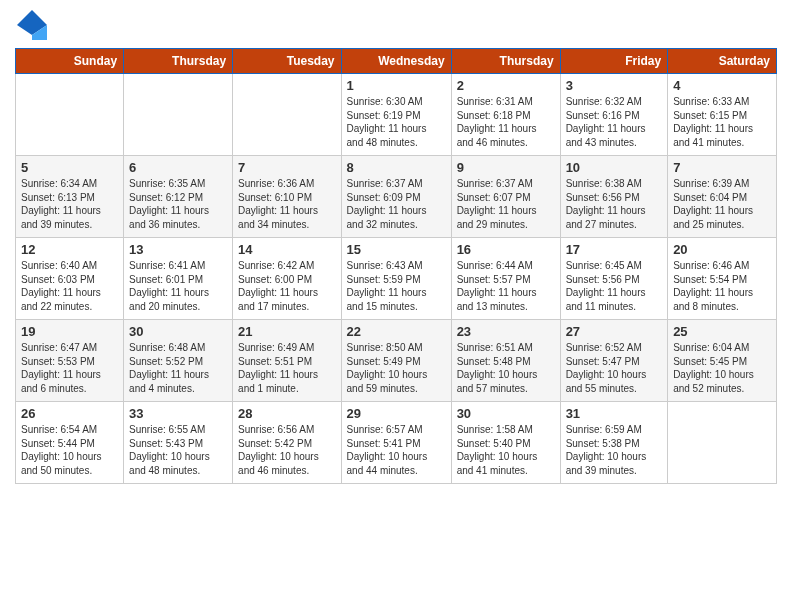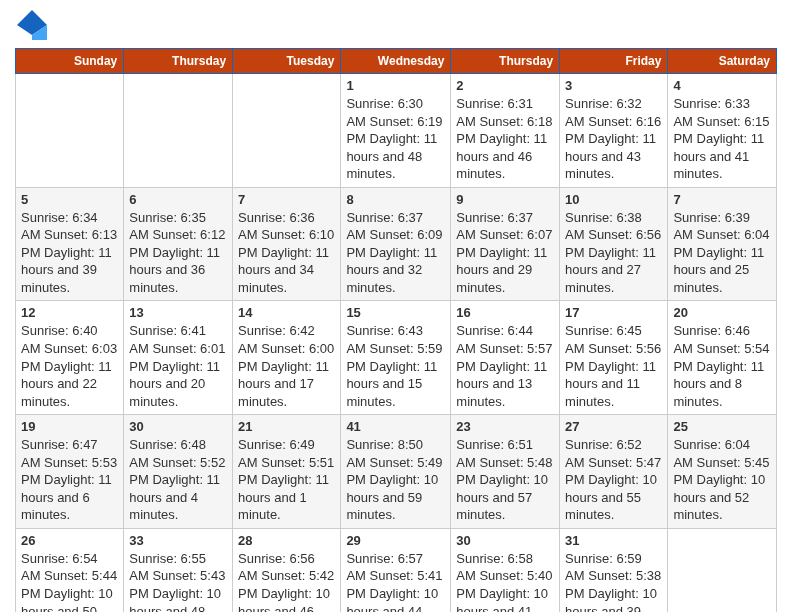--- a/index.html
+++ b/index.html
@@ -76,21 +76,21 @@
     .calendar tr:nth-child(even) td {
       background: #f5f5f5;
     }
     .day-number {
       font-size: 13px;
       font-weight: bold;
       display: block;
       margin-bottom: 2px;
     }
     .day-info {
-      font-size: 13px;
+      font-size: 10px;
       line-height: 1.35;
       color: #333;
     }
     .empty-cell {
       background: #fff !important;
     }
   </style>
 </head>
 <body>
 
@@ -279,21 +279,21 @@
 and 4 minutes.</div>
           </td>
           <td>
             <span class="day-number">21</span>
             <div class="day-info">Sunrise: 6:49 AM
 Sunset: 5:51 PM
 Daylight: 11 hours
 and 1 minute.</div>
           </td>
           <td>
-            <span class="day-number">41</span>
+            <span class="day-number">22</span>
             <div class="day-info">Sunrise: 8:50 AM
 Sunset: 5:49 PM
 Daylight: 10 hours
 and 59 minutes.</div>
           </td>
           <td>
             <span class="day-number">23</span>
             <div class="day-info">Sunrise: 6:51 AM
 Sunset: 5:48 PM
 Daylight: 10 hours
@@ -338,21 +338,21 @@
           </td>
           <td>
             <span class="day-number">29</span>
             <div class="day-info">Sunrise: 6:57 AM
 Sunset: 5:41 PM
 Daylight: 10 hours
 and 44 minutes.</div>
           </td>
           <td>
             <span class="day-number">30</span>
-            <div class="day-info">Sunrise: 6:58 AM
+            <div class="day-info">Sunrise: 1:58 AM
 Sunset: 5:40 PM
 Daylight: 10 hours
 and 41 minutes.</div>
           </td>
           <td>
             <span class="day-number">31</span>
             <div class="day-info">Sunrise: 6:59 AM
 Sunset: 5:38 PM
 Daylight: 10 hours
 and 39 minutes.</div>

